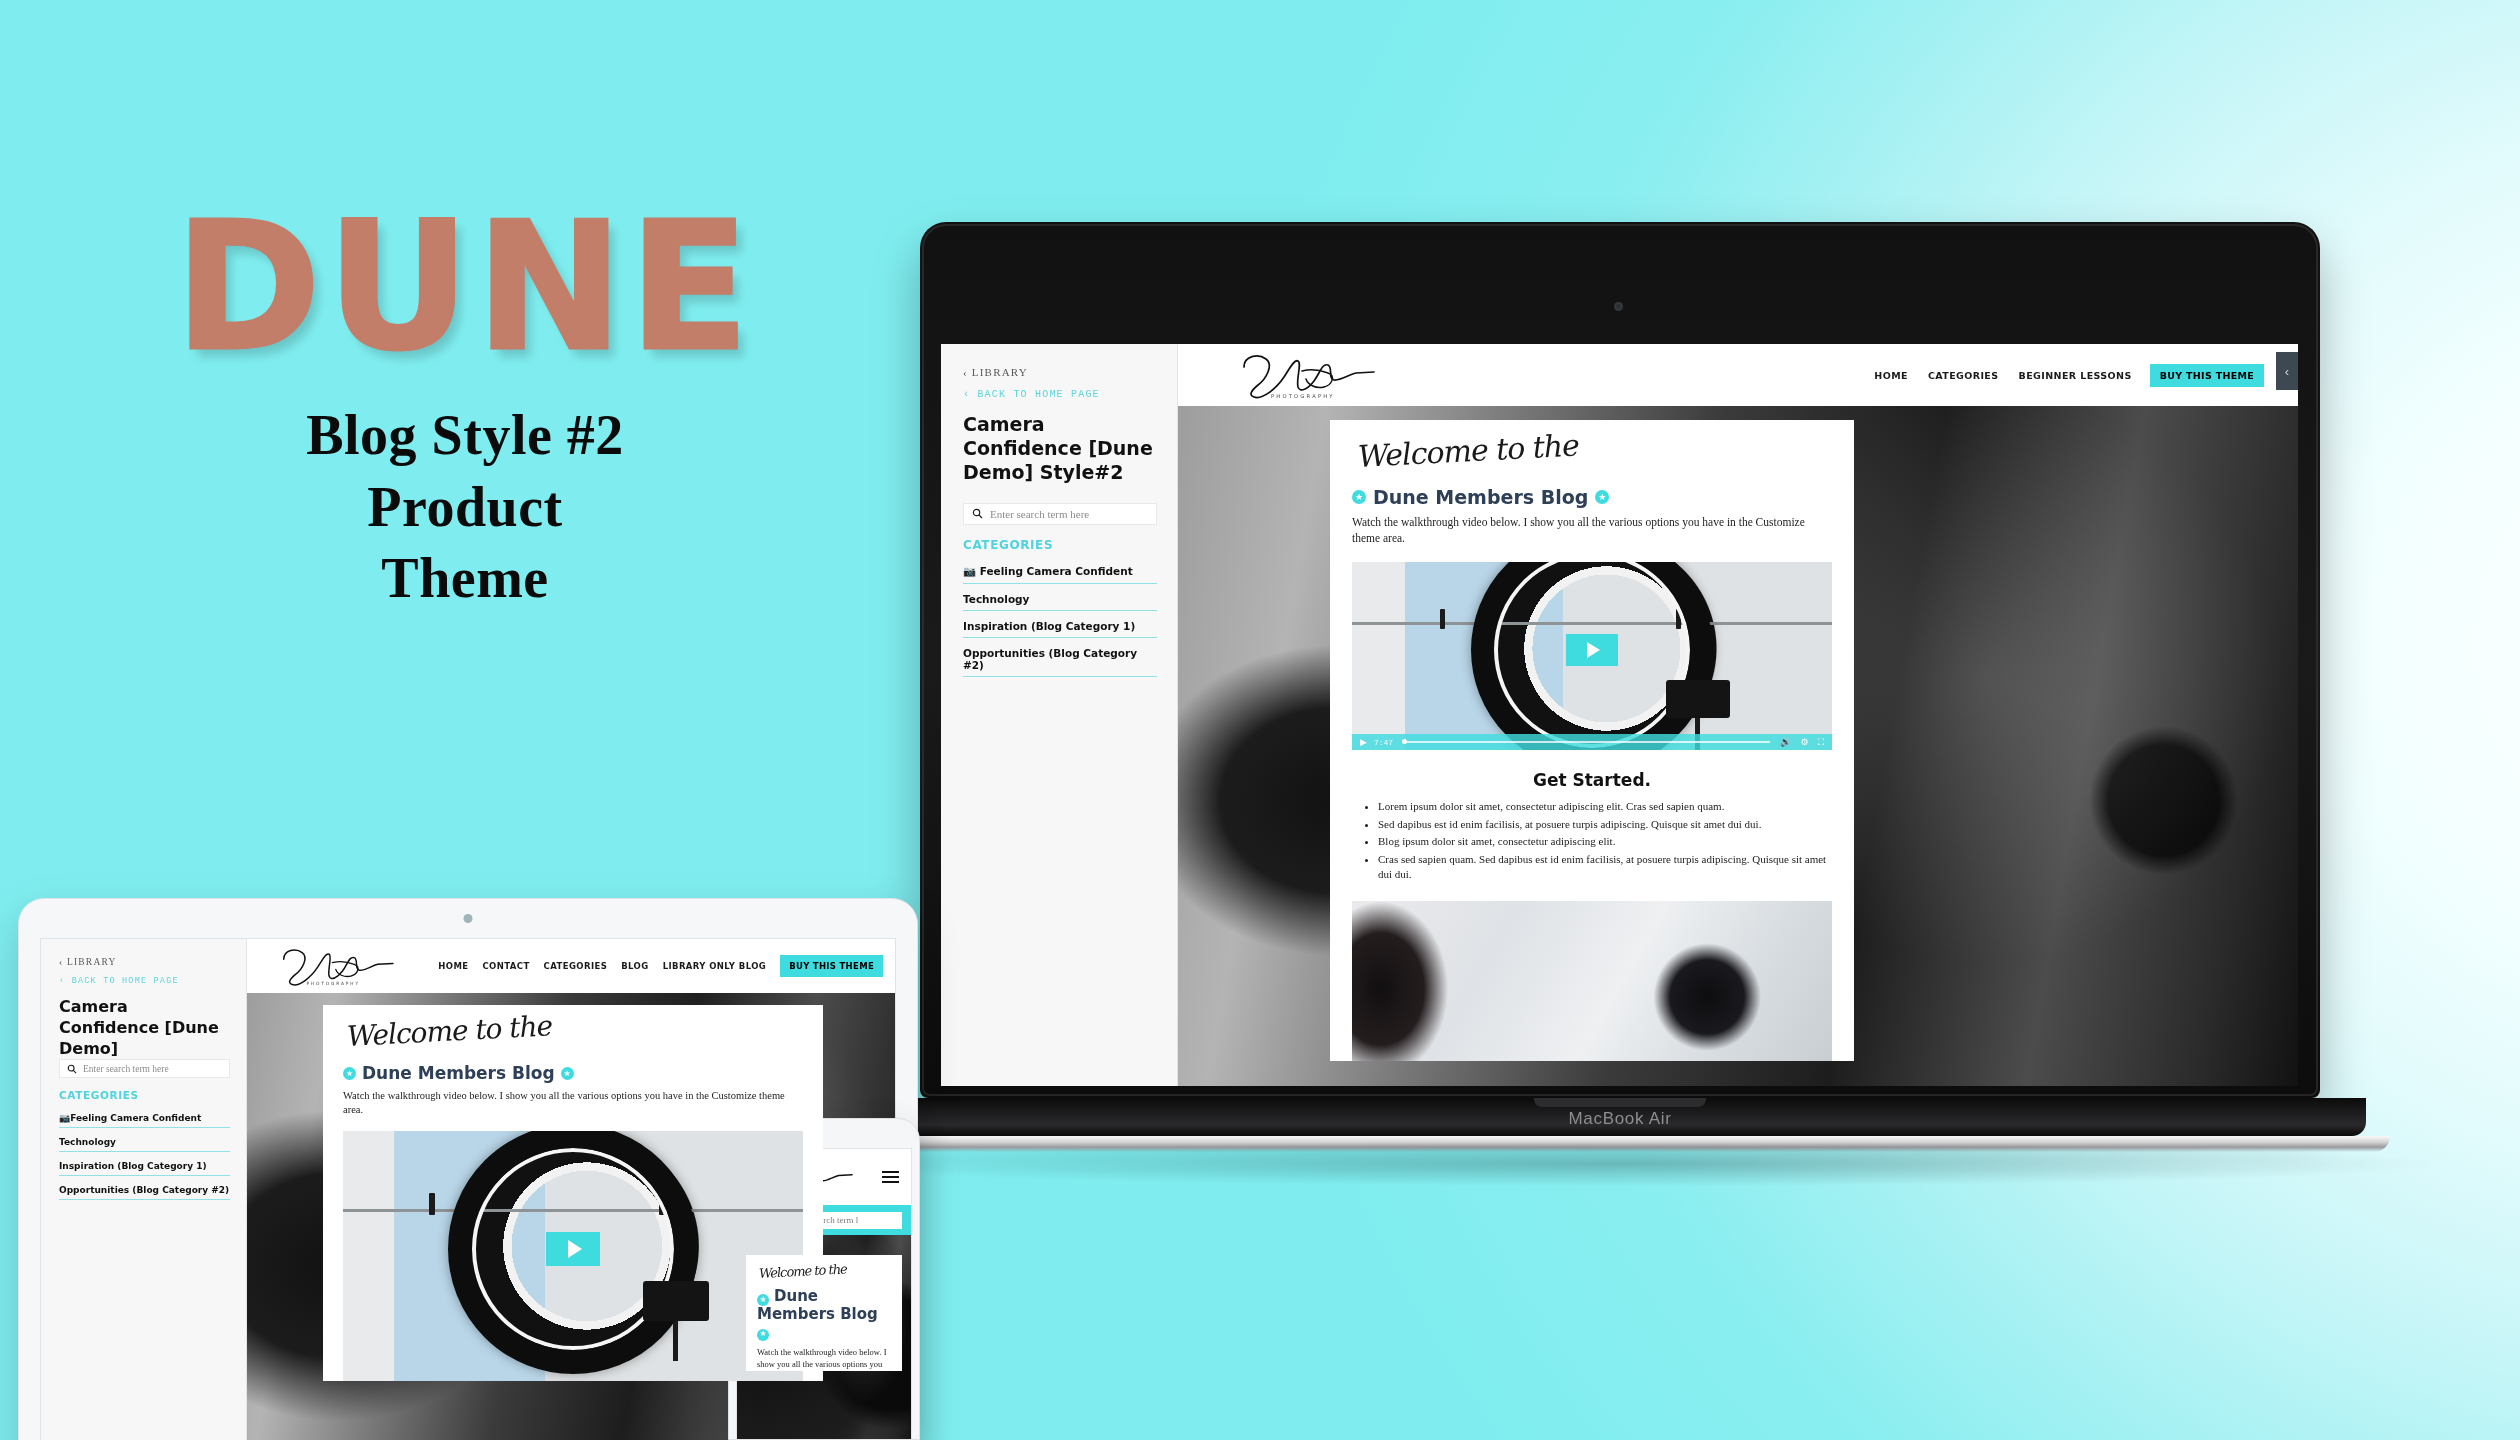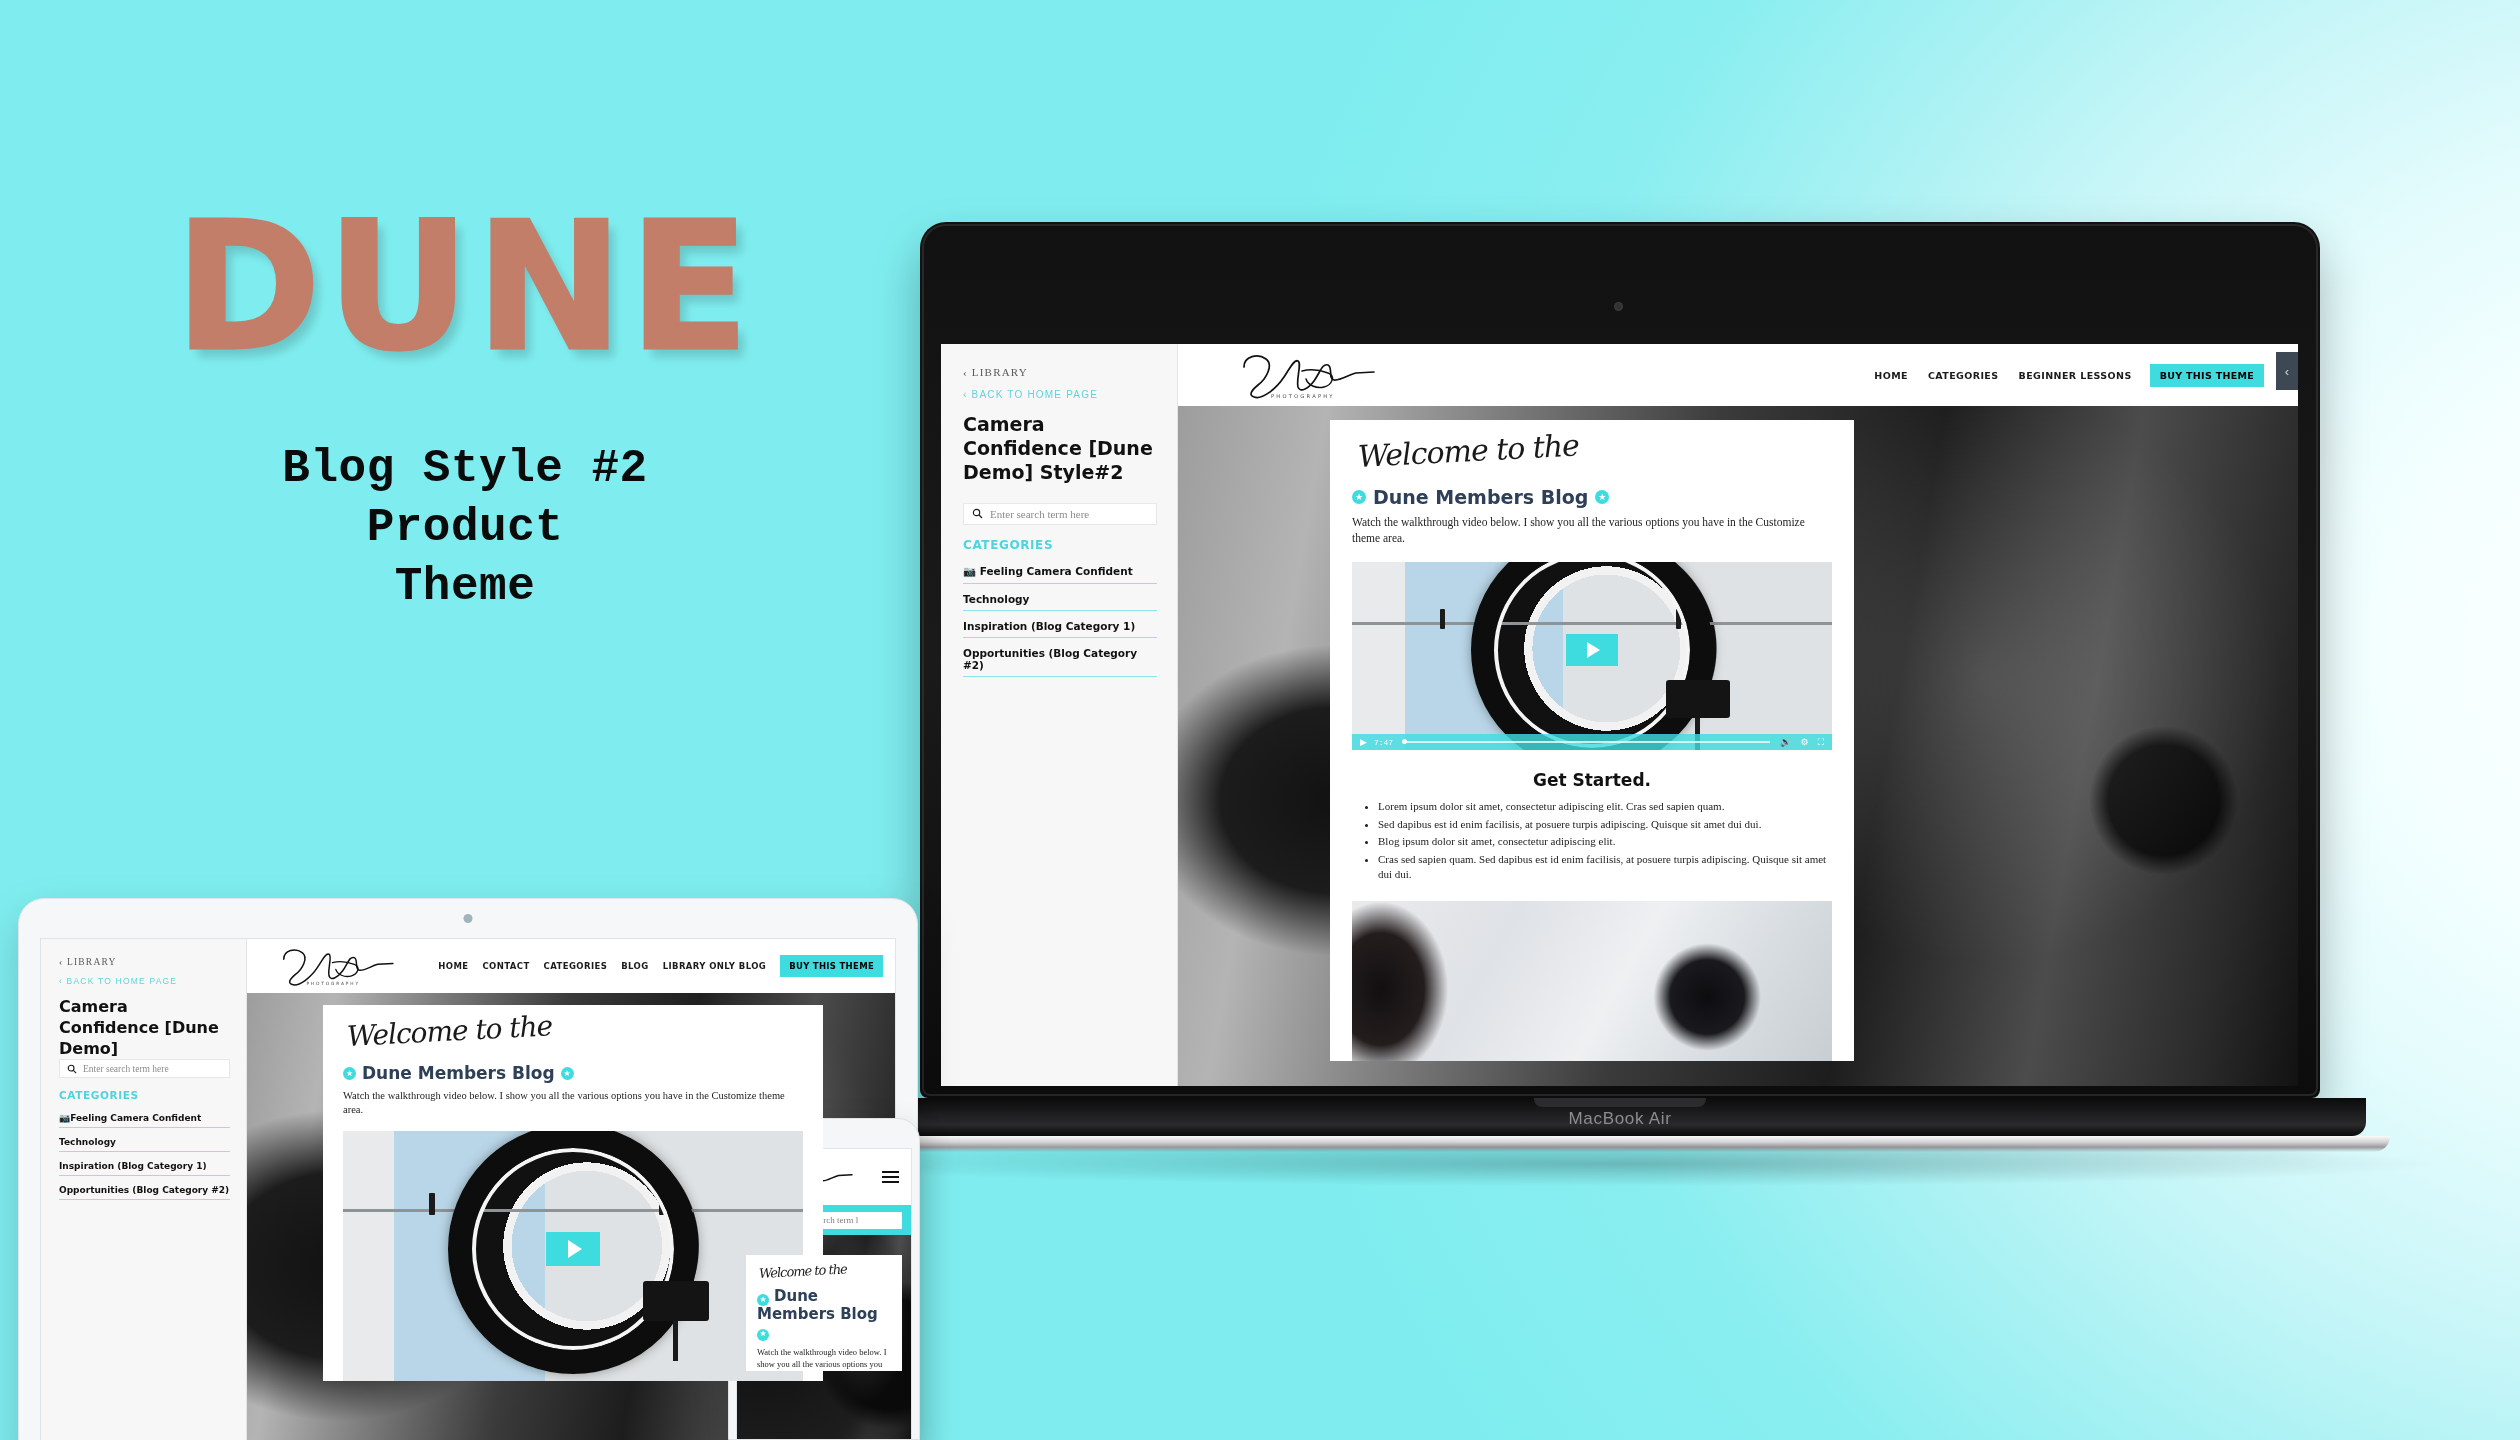--- a/index.html
+++ b/index.html
@@ -23,24 +23,24 @@
     font-family: "DejaVu Sans", sans-serif;
     font-weight: 700;
     font-size: 176px;
     letter-spacing: 6px;
     color: #c27e69;
     line-height: 1;
     text-shadow: 7px 9px 10px rgba(0,0,0,0.16);
     -webkit-text-stroke: 3px #c27e69;
   }
   #hero-sub {
-    margin-top: 64px;
-    font-family: Liberation Mono, monospace;
+    margin-top: 24px;
+    font-family: Liberation Serif, serif;
     font-weight: 700;
-    font-size: 46px;
+    font-size: 56px;
     line-height: 1.28;
     color: #0b0b0b;
     letter-spacing: .5px;
   }
   #hero-sub div { white-space: nowrap; }
 
   
   #laptop { position: absolute; left: 920px; top: 222px; width: 1400px; height: 950px; }
   #laptop-lid {
     position: absolute; left: 0; top: 0; width: 1400px; height: 876px;
@@ -84,21 +84,21 @@
   #laptop-shadow {
     position: absolute; left: -110px; top: 920px; width: 1620px; height: 44px;
     background: radial-gradient(ellipse at center, rgba(0,0,0,.22) 0%, rgba(0,0,0,0) 72%);
   }
 
   
   .site { display: flex; width: 100%; height: 100%; background: #eab308; position: relative; }
 
   .lib-sidebar { background: #f7f7f7; border-right: 1px solid #e4e4e4; flex: none; }
   .lib-back { color: #5a5a5a; letter-spacing: 1.2px; font-family: "Liberation Serif", serif; }
-  .lib-home { color: #5ed4dc; letter-spacing: 1.2px; font-family: Liberation Sans, sans-serif; }
+  .lib-home { color: #5ed4dc; letter-spacing: 1.2px; font-family: Liberation Mono, monospace; }
   .lib-title { font-family: "DejaVu Sans", sans-serif; font-weight: 700; color: #111; }
   .lib-search {
     background: #fff; border: 1px solid #e8e8e8; display: flex; align-items: center;
     font-family: "Liberation Serif", serif; color: #8d8d8d;
   }
   .lib-cats-label { color: #4fd3de; font-family: "DejaVu Sans", sans-serif; font-weight: 700; letter-spacing: .6px; }
   .lib-cat {
     font-family: "DejaVu Sans", sans-serif; font-weight: 700; color: #111;
     border-bottom: 1px solid #8fe2e8;
   }

